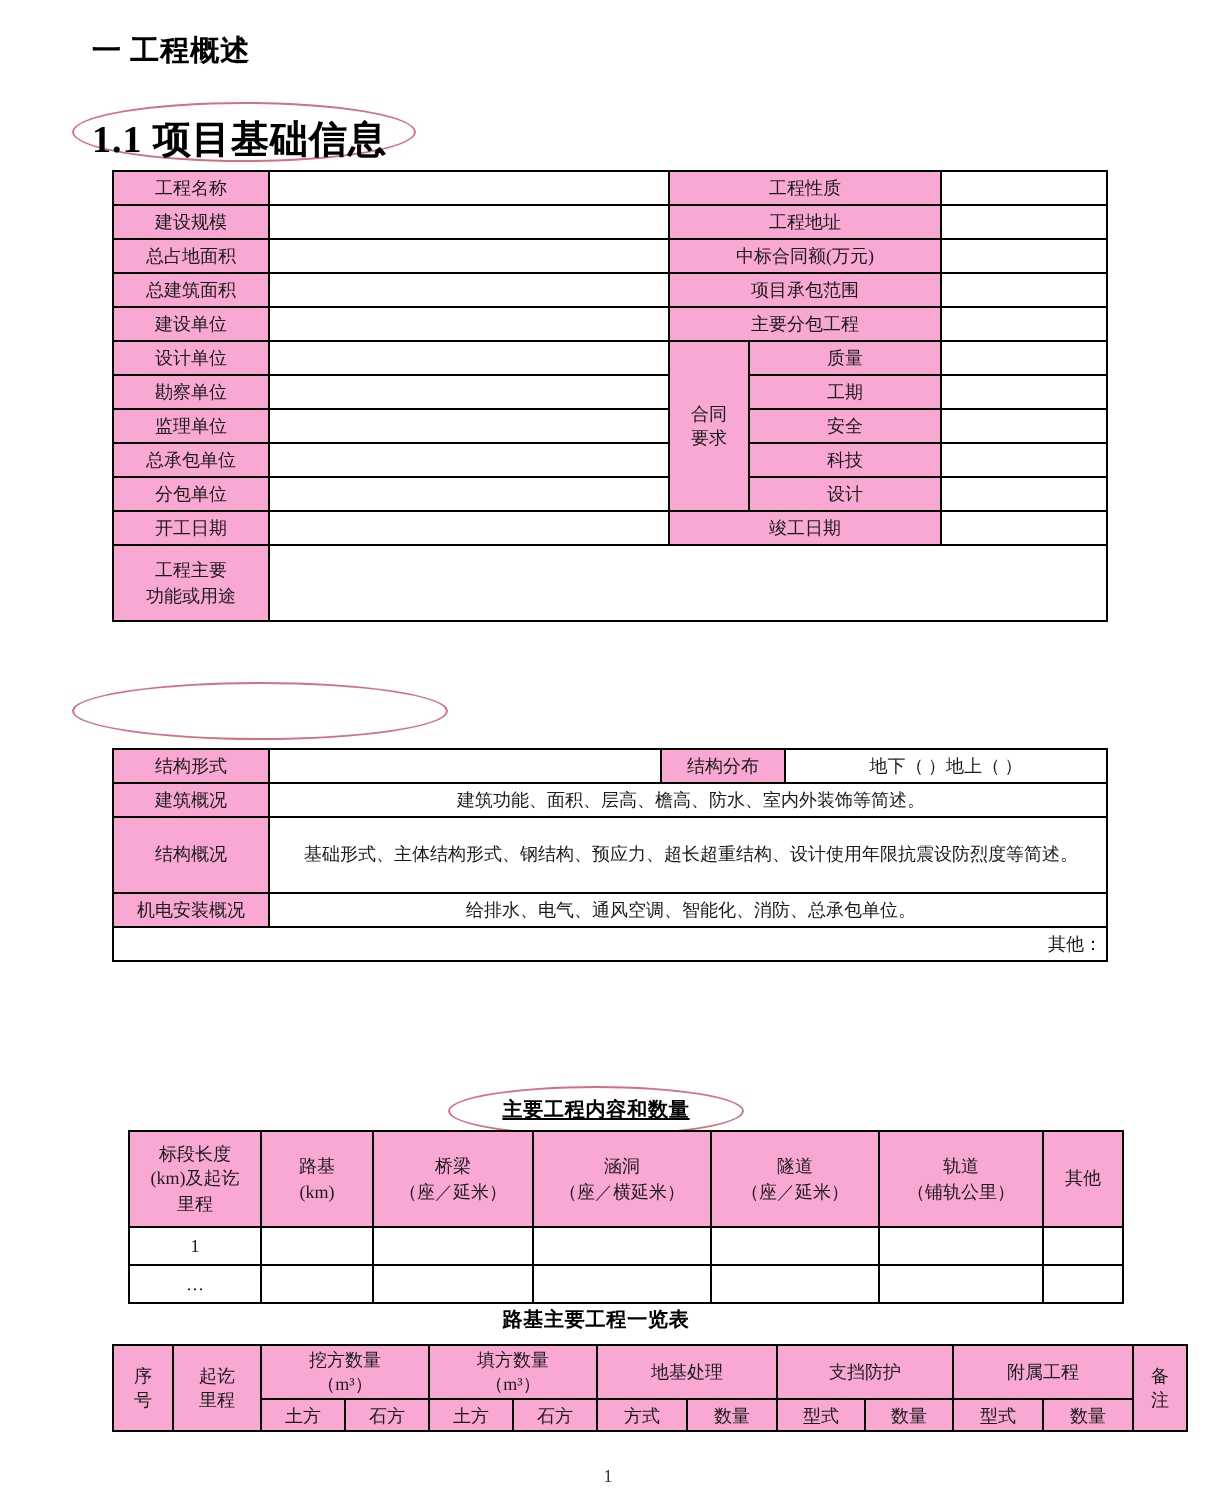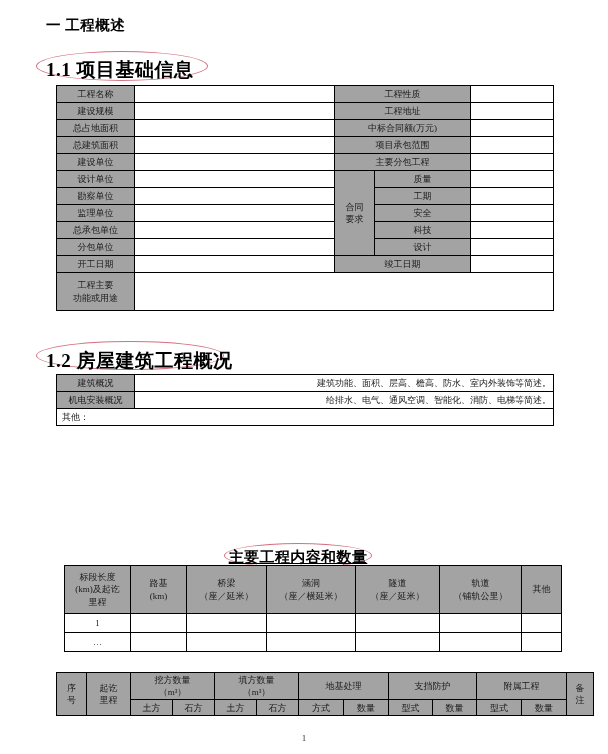--- a/index.html
+++ b/index.html
@@ -74,44 +74,44 @@
     border: 1px solid #000000;
     text-align: center;
     vertical-align: middle;
     padding: 1px 2px;
     line-height: 1.35;
     color: #1a1a1a;
     font-size: 9px;
     height: 17px;
     box-sizing: border-box;
   }
-  table.doc td.lbl { background: #a3a3a3; }
+  table.doc td.lbl { background: #f9a8d4; }
   table.doc td.val { background: #ffffff; }
-  table.doc td.left { text-align: left; padding-left: 5px; font-family: Liberation Serif, serif; }
+  table.doc td.left { text-align: right; padding-left: 5px; font-family: Liberation Serif, serif; }
   table.doc td.tall { height: 38px; }
 
   
   #tbl-basic { left: 56px; top: 85px; width: 497px; }
 
   
   #tbl-building { left: 56px; top: 374px; width: 497px; }
-  #tbl-building td.desc { text-align: right; padding-left: 5px; }
+  #tbl-building td.desc { text-align: center; padding-left: 5px; }
 
   
   #tbl-main-works { left: 64px; top: 565px; width: 497px; }
   #tbl-main-works td { height: 19px; }
   #tbl-main-works td.head { height: 48px; }
 
   
   #tbl-subgrade { left: 56px; top: 672px; width: 497px; }
   #tbl-subgrade td { height: 16px; }
 
   .tbl-title {
     position: absolute;
-    font-size: 15px;
+    font-size: 10px;
     font-weight: bold;
     text-align: center;
     white-space: nowrap;
     letter-spacing: 0.4px;
   }
   #title-main-works { left: 224px; top: 548px; width: 148px; text-decoration: underline; }
   #title-subgrade  { left: 224px; top: 653px; width: 148px; }
 
   .page-number {
     position: absolute;
@@ -228,37 +228,46 @@
         <td class="lbl tall">
           <span>工程主要</span><br>
           <span>功能或用途</span>
         </td>
         <td class="val tall" colspan="4"></td>
       </tr>
     </tbody>
   </table>
 
   <div class="ellipse dark" id="ell-1-2"></div>
-  <h2 class="h2" id="sec-1-2">1.2 房屋建筑工程概况</h2>
 
   <table class="doc" id="tbl-building">
     <colgroup>
       <col style="width:78px">
       <col style="width:196px">
       <col style="width:62px">
       <col style="width:161px">
     </colgroup>
     <tbody>
       <tr>
+        <td class="lbl">结构形式</td>
+        <td class="val"></td>
+        <td class="lbl">结构分布</td>
+        <td class="val">地下（  ）地上（  ）</td>
+      </tr>
+      <tr>
         <td class="lbl">建筑概况</td>
         <td class="val desc" colspan="3">建筑功能、面积、层高、檐高、防水、室内外装饰等简述。</td>
       </tr>
       <tr>
+        <td class="lbl tall">结构概况</td>
+        <td class="val desc tall" colspan="3">基础形式、主体结构形式、钢结构、预应力、超长超重结构、设计使用年限抗震设防烈度等简述。</td>
+      </tr>
+      <tr>
         <td class="lbl">机电安装概况</td>
-        <td class="val desc" colspan="3">给排水、电气、通风空调、智能化、消防、电梯等简述。</td>
+        <td class="val desc" colspan="3">给排水、电气、通风空调、智能化、消防、总承包单位。</td>
       </tr>
       <tr>
         <td class="val left" colspan="4">其他：</td>
       </tr>
     </tbody>
   </table>
 
 
   <div class="ellipse dark" id="ell-main"></div>
   <div class="tbl-title" id="title-main-works">主要工程内容和数量</div>
@@ -318,20 +327,21 @@
         <td class="val"></td>
         <td class="val"></td>
         <td class="val"></td>
         <td class="val"></td>
         <td class="val"></td>
         <td class="val"></td>
       </tr>
     </tbody>
   </table>
 
+  <div class="tbl-title" id="title-subgrade">路基主要工程一览表</div>
 
   <table class="doc" id="tbl-subgrade">
     <colgroup>
       <col style="width:30px">
       <col style="width:44px">
       <col style="width:42px">
       <col style="width:42px">
       <col style="width:42px">
       <col style="width:42px">
       <col style="width:45px">

